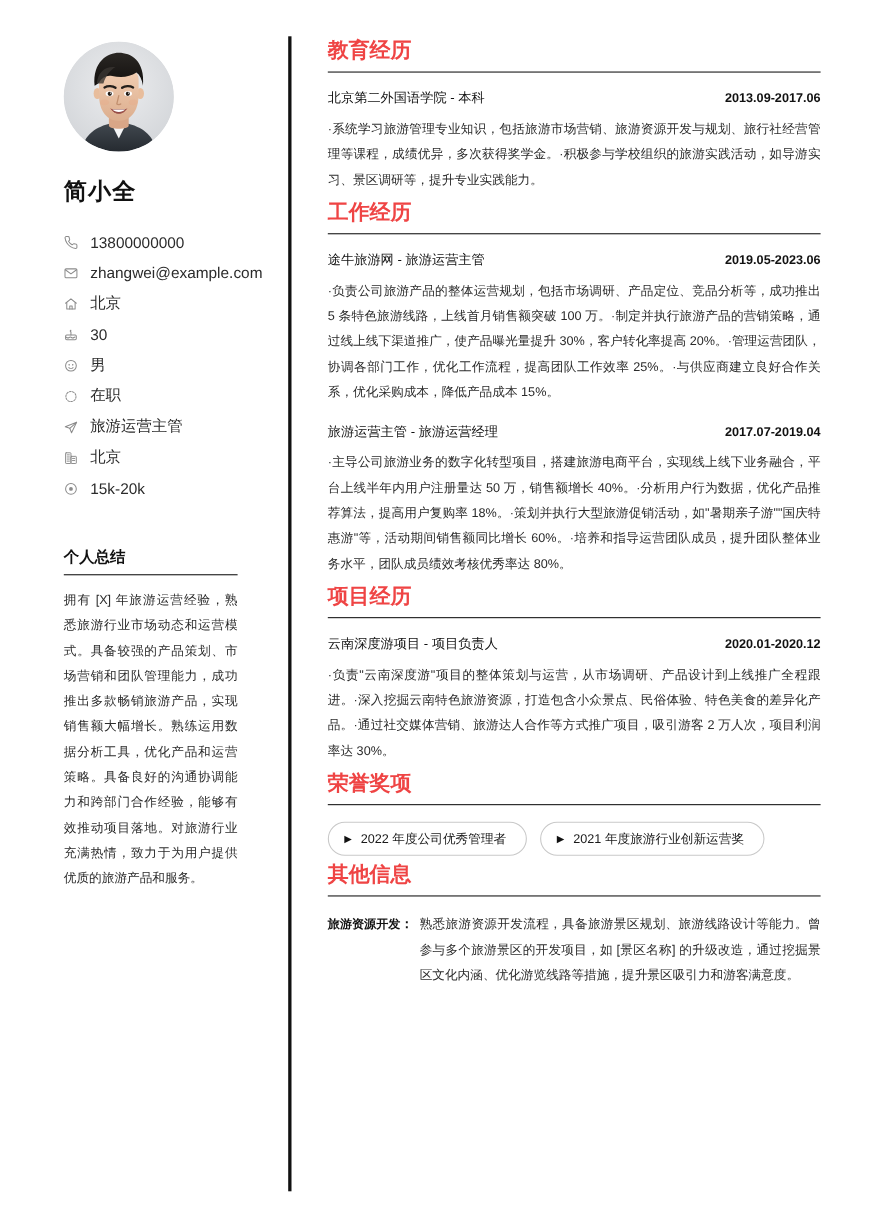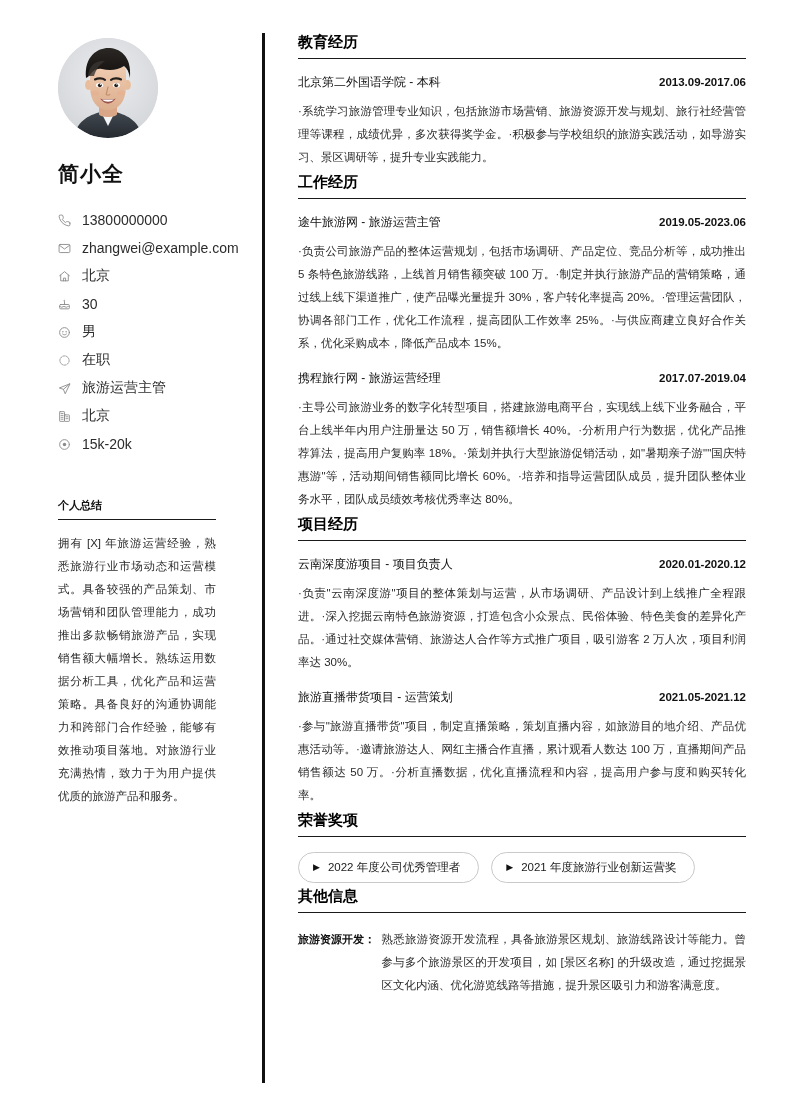--- a/index.html
+++ b/index.html
@@ -73,21 +73,21 @@
     display: flex;
     align-items: center;
     justify-content: flex-start;
     color: #8b8b8b;
   }
   .contact-icon svg { display: block; }
   .contact-text { margin-left: 7px; }
 
   .side-section { margin: 40px 0 0 18px; }
   .side-heading {
-    font-size: 11px;
+    font-size: 14px;
     font-weight: bold;
     color: #111;
     padding-bottom: 6px;
     border-bottom: 1.6px solid #1a1a1a;
     width: 158px;
   }
   .side-body {
     margin-top: 12px;
     width: 158px;
     font-size: 11.5px;
@@ -110,23 +110,23 @@
   .main {
     flex: 1;
     padding-left: 44px;
     padding-top: 3px;
   }
 
   .section { margin-bottom: 4px; }
   .section + .section { margin-top: 4px; }
 
   .sec-heading {
-    font-size: 15px;
-    font-weight: bold;
-    color: #000000;
+    font-size: 19px;
+    font-weight: bold;
+    color: #ef4444;
     padding-bottom: 6px;
     border-bottom: 1.6px solid #1a1a1a;
   }
 
   .entry { margin-top: 15px; }
 
   .entry-head {
     display: flex;
     justify-content: space-between;
     align-items: baseline;
@@ -429,43 +429,36 @@
       <h2 class="sec-heading">工作经历</h2>
       <div class="entry">
         <div class="entry-head">
           <span class="entry-title">途牛旅游网 - 旅游运营主管</span>
           <span class="entry-date">2019.05-2023.06</span>
         </div>
         <p class="entry-desc">·负责公司旅游产品的整体运营规划，包括市场调研、产品定位、竞品分析等，成功推出 5 条特色旅游线路，上线首月销售额突破 100 万。·制定并执行旅游产品的营销策略，通过线上线下渠道推广，使产品曝光量提升 30%，客户转化率提高 20%。·管理运营团队，协调各部门工作，优化工作流程，提高团队工作效率 25%。·与供应商建立良好合作关系，优化采购成本，降低产品成本 15%。</p>
       </div>
       <div class="entry">
         <div class="entry-head">
-          <span class="entry-title">携程旅行网 - 旅游运营经理</span>
+          <span class="entry-title">旅游运营主管 - 旅游运营经理</span>
           <span class="entry-date">2017.07-2019.04</span>
         </div>
         <p class="entry-desc">·主导公司旅游业务的数字化转型项目，搭建旅游电商平台，实现线上线下业务融合，平台上线半年内用户注册量达 50 万，销售额增长 40%。·分析用户行为数据，优化产品推荐算法，提高用户复购率 18%。·策划并执行大型旅游促销活动，如"暑期亲子游""国庆特惠游"等，活动期间销售额同比增长 60%。·培养和指导运营团队成员，提升团队整体业务水平，团队成员绩效考核优秀率达 80%。</p>
       </div>
     </section>
 
     <section class="section">
       <h2 class="sec-heading">项目经历</h2>
       <div class="entry">
         <div class="entry-head">
           <span class="entry-title">云南深度游项目 - 项目负责人</span>
           <span class="entry-date">2020.01-2020.12</span>
         </div>
         <p class="entry-desc">·负责"云南深度游"项目的整体策划与运营，从市场调研、产品设计到上线推广全程跟进。·深入挖掘云南特色旅游资源，打造包含小众景点、民俗体验、特色美食的差异化产品。·通过社交媒体营销、旅游达人合作等方式推广项目，吸引游客 2 万人次，项目利润率达 30%。</p>
       </div>
-      <div class="entry">
-        <div class="entry-head">
-          <span class="entry-title">旅游直播带货项目 - 运营策划</span>
-          <span class="entry-date">2021.05-2021.12</span>
-        </div>
-        <p class="entry-desc">·参与"旅游直播带货"项目，制定直播策略，策划直播内容，如旅游目的地介绍、产品优惠活动等。·邀请旅游达人、网红主播合作直播，累计观看人数达 100 万，直播期间产品销售额达 50 万。·分析直播数据，优化直播流程和内容，提高用户参与度和购买转化率。</p>
-      </div>
     </section>
 
     <section class="section">
     </section>
 
     <section class="section">
       <h2 class="sec-heading">荣誉奖项</h2>
       <div class="award-row">
         <span class="award-badge">
           <span class="award-tri">▶</span>

